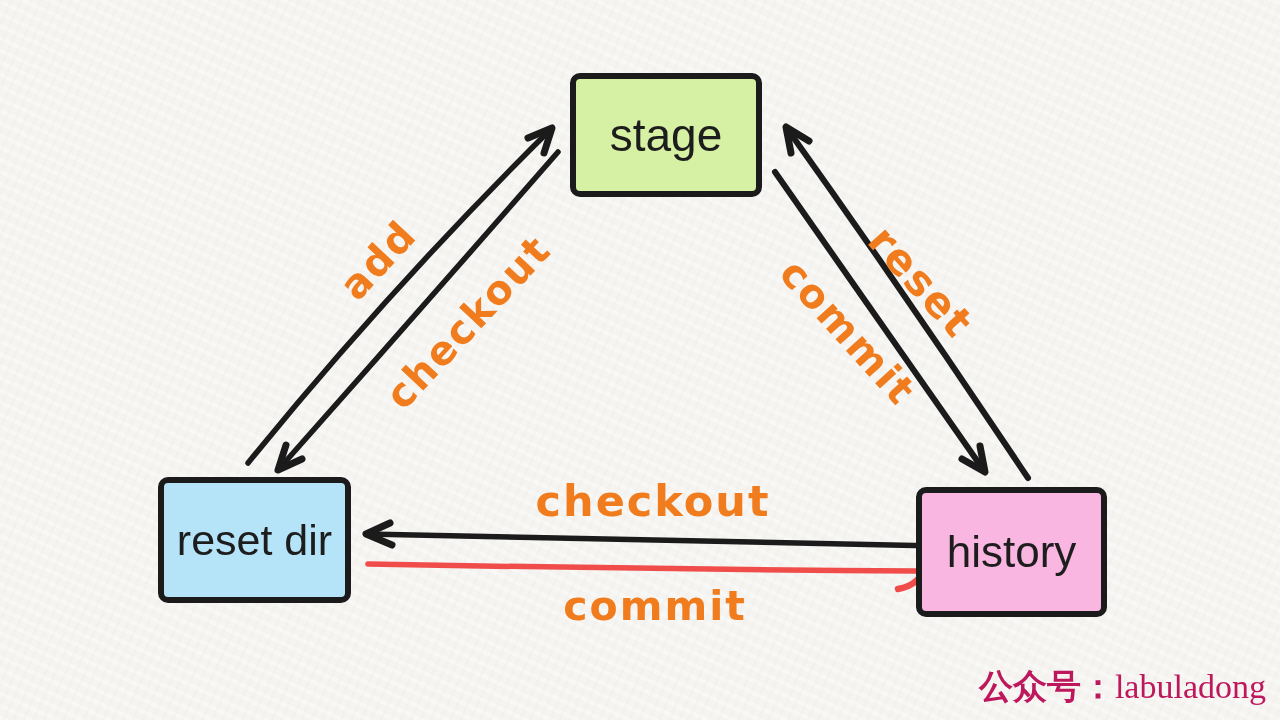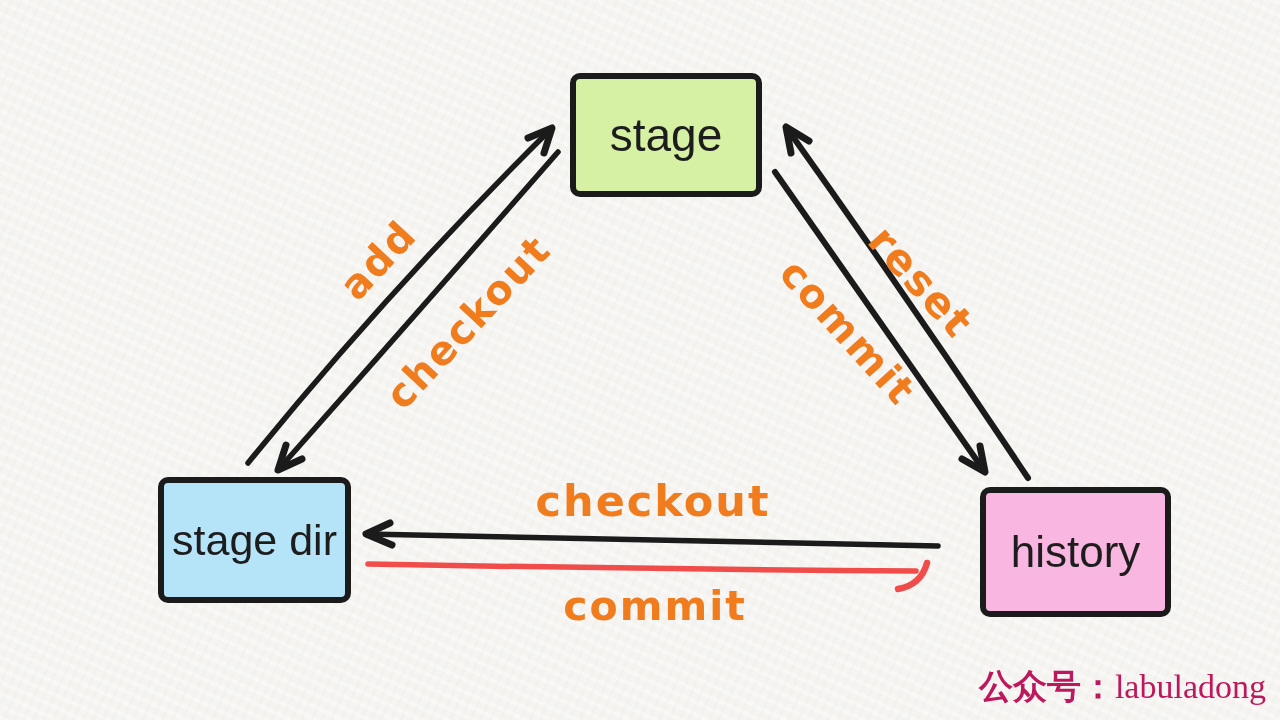--- a/index.html
+++ b/index.html
@@ -36,21 +36,21 @@
     display:flex;align-items:center;justify-content:center;
     border:6px solid #1b1b1b;
     border-radius:10px;
     box-sizing:border-box;
     color:#1d1d1d;
     font-family:"Liberation Sans", sans-serif;
     font-weight:400;
   }
   .node-stage{left:570px;top:73px;width:192px;height:124px;font-size:46px;}
   .node-workdir{left:158px;top:477px;width:193px;height:126px;font-size:43px;}
-  .node-history{left:980px;top:487px;width:191px;height:130px;font-size:44px;}
+  .node-history{left:916px;top:487px;width:191px;height:130px;font-size:44px;}
   .edge-label{
     position:absolute;
     font-family:"DejaVu Sans", sans-serif;
     font-weight:700;
     letter-spacing:2px;
     white-space:nowrap;
     transform:translate(-50%,-50%);
   }
   .lbl-add{left:378px;top:260px;font-size:40px;transform:translate(-50%,-50%) rotate(-47deg);}
   .lbl-checkout-left{left:468px;top:322px;font-size:40px;transform:translate(-50%,-50%) rotate(-47deg);}
@@ -110,21 +110,21 @@
       <path d="M 368 564 Q 640 569 916 571"></path>
       <path d="M 898 589 Q 921 585 927 563" stroke-width="6.5"></path>
     </g>
   </svg>
 
   <div class="node node-stage" style="background-color: rgb(214, 240, 164);">
     <span>stage</span>
   </div>
 
   <div class="node node-workdir" style="background-color: rgb(181, 227, 248);">
-    <span>stage dir</span>
+    <span>reset dir</span>
   </div>
 
   <div class="node node-history" style="background-color: rgb(248, 182, 224);">
     <span>history</span>
   </div>
 
   <div class="edge-label lbl-add" style="color: rgb(240, 124, 30);">add</div>
 
   <div class="edge-label lbl-checkout-left" style="color: rgb(240, 124, 30);">checkout</div>
 

